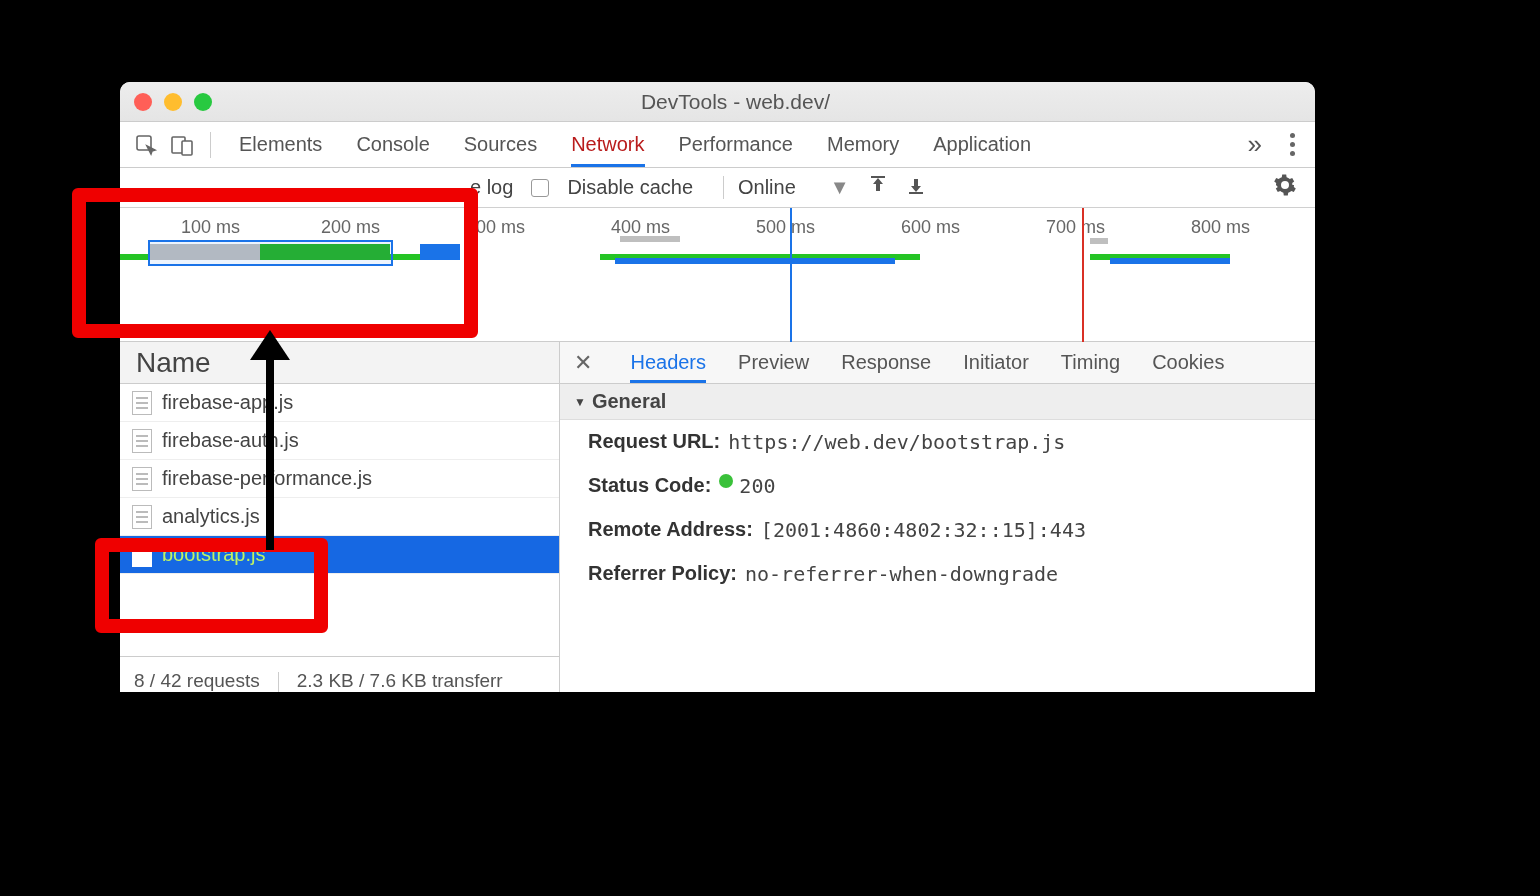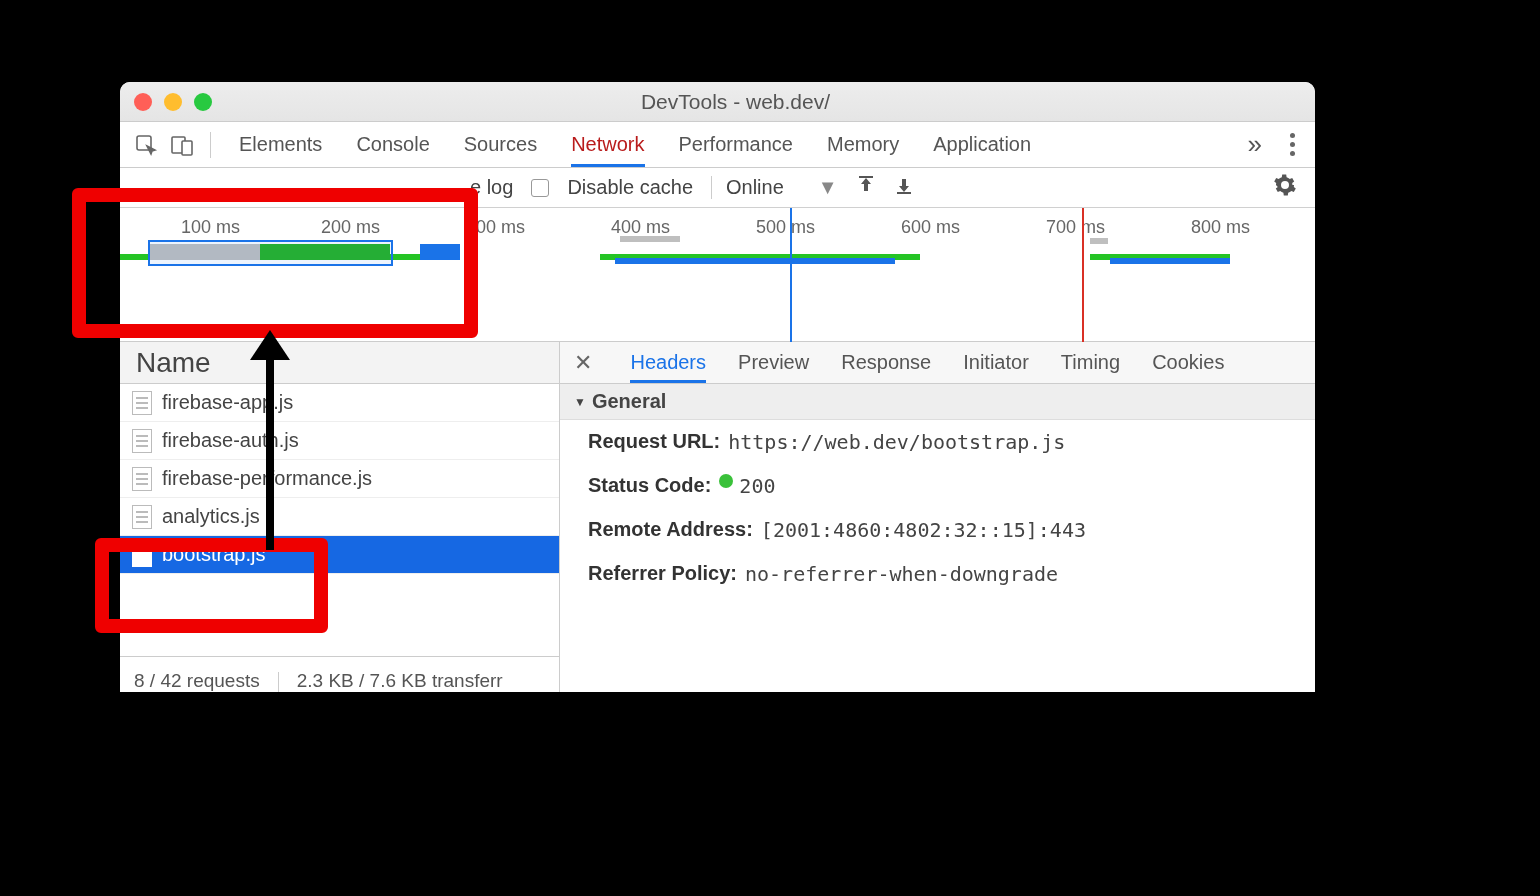--- a/index.html
+++ b/index.html
@@ -59,21 +59,21 @@
   .kebab span{ width:5px; height:5px; border-radius:50%; background:#666;}
   
   .filterbar {
     height: 40px;
     display:flex; align-items:center; gap: 18px;
     padding: 0 18px;
     border-bottom:1px solid #d0d0d0;
     color:#444;
   }
   .cb { width:18px; height:18px; border:1px solid #999; border-radius:3px; background:#fff;}
-  .throt { display:flex; align-items:center; gap:6px; border-left:1px solid #ccc; padding-left:14px;}
+  .throt { display:flex; align-items:center; gap:6px; border-left:1px solid #ccc; padding-left:14px;margin-left:12px;}
   .throt .caret{ color:#888;}
   .gear { margin-left:auto; color:#555;}
   
   .timeline {
     height: 134px;
     border-bottom:1px solid #ccc;
     position:relative;
     background:#fff;
   }
   .tick-row { height:34px; display:flex; align-items:flex-end; padding:0 13px 4px 0; font-size:18px; color:#666; position:relative;}
@@ -83,21 +83,21 @@
   .bar { position:absolute; height:16px; top:2px;}
   .sel-box { position:absolute; border:2px solid #1a73e8; background:rgba(26,115,232,.08); top:0; bottom:0;}
   
   .split { display:flex; flex:1; min-height:0;}
   .left { width:440px; border-right:1px solid #ccc; display:flex; flex-direction:column;}
   .namehdr { height:42px; display:flex; align-items:center; padding:0 16px; background:#f3f3f3; border-bottom:1px solid #ccc; font-size:28px; color:#444;}
   .reqlist { flex:1; overflow:hidden;}
   .req { height:38px; display:flex; align-items:center; gap:10px; padding:0 12px; border-bottom:1px solid #eee; color:#444;}
   .req .fi { width:20px; height:24px; border:1px solid #bbb; position:relative; background:#fff;}
   .req .fi::after { content:""; position:absolute; left:3px; right:3px; top:5px; height:2px; background:#bbb; box-shadow:0 5px 0 #bbb, 0 10px 0 #bbb;}
-  .req.sel { background:#1668e3; color:#ffffff;}
+  .req.sel { background:#1668e3; color:#bef264;}
   .req.sel .fi { border-color:#fff;}
   .req.sel .fi::after { background:#fff; box-shadow:0 5px 0 #fff, 0 10px 0 #fff;}
   .statusbar { height:36px; border-top:1px solid #ccc; display:flex; align-items:flex-end; padding:0 14px; gap:18px; color:#555; font-size:19px;}
   .statusbar .vd{ width:1px; height:20px; background:#ccc;}
   
   .right { flex:1; display:flex; flex-direction:column;}
   .dtabs { height:42px; display:flex; align-items:center; gap:32px; padding:0 14px; border-bottom:1px solid #ccc; color:#555; background:#f7f7f7;}
   .closex { color:#666; font-size:22px; margin-right:6px;}
   .dtab { padding:8px 0; position:relative;}
   .dtab.active { color:#1a73e8;}

